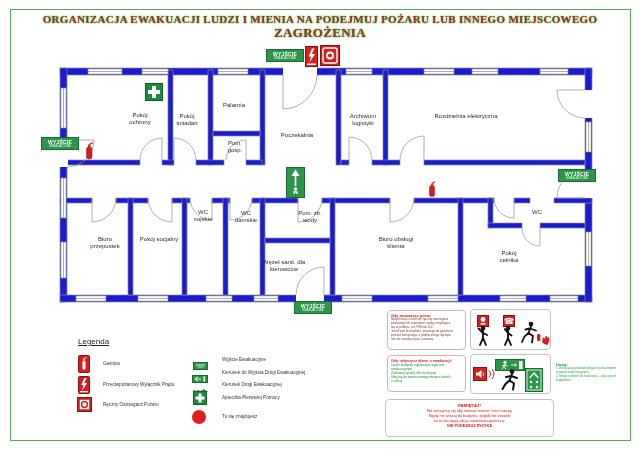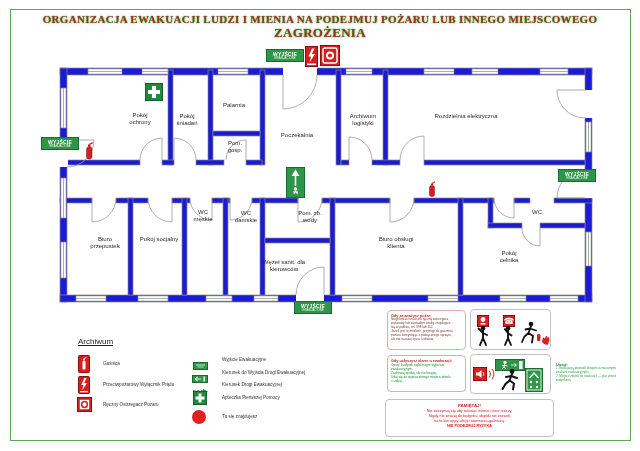--- a/index.html
+++ b/index.html
@@ -234,21 +234,21 @@
   <div class="abs" style="left:286px;top:167px;">
     <svg width="19" height="31" viewBox="0 0 19 31">
         <rect x="0.5" y="0.5" width="18" height="30" fill="#2e9648" stroke="#1a6b31"></rect>
         <path d="M9.5 19 L9.5 7" stroke="#fff" stroke-width="1.6"></path>
         <polygon points="5.5,9 9.5,2.5 13.5,9" fill="#fff"></polygon>
         <circle cx="9.5" cy="22" r="1.8" fill="#fff"></circle>
         <path d="M9.5 24 L8 27 M9.5 24 L11.5 27 M7 25 L12 25" stroke="#fff" stroke-width="1.1" fill="none"></path>
       </svg>
   </div>
 
-  <div class="legend-heading">Archiwum</div>
+  <div class="legend-heading">Legenda</div>
 
   <div class="abs" style="left:78px;top:355px;">
     <svg width="12" height="18" viewBox="0 0 12 18">
         <rect x="0.5" y="0.5" width="11" height="17" rx="1" fill="#d42020" stroke="#8c0f0f"></rect>
         <rect x="4.5" y="6" width="3" height="8.5" rx="1" fill="#fff"></rect>
         <rect x="5.2" y="3.6" width="1.6" height="2" fill="#fff"></rect>
         <path d="M6 3.6 L8.6 2.2" stroke="#fff" stroke-width="0.8" fill="none"></path>
       </svg>
   </div>
   <div class="legend-label" style="left:103px;top:361px;">Gaśnica</div>

